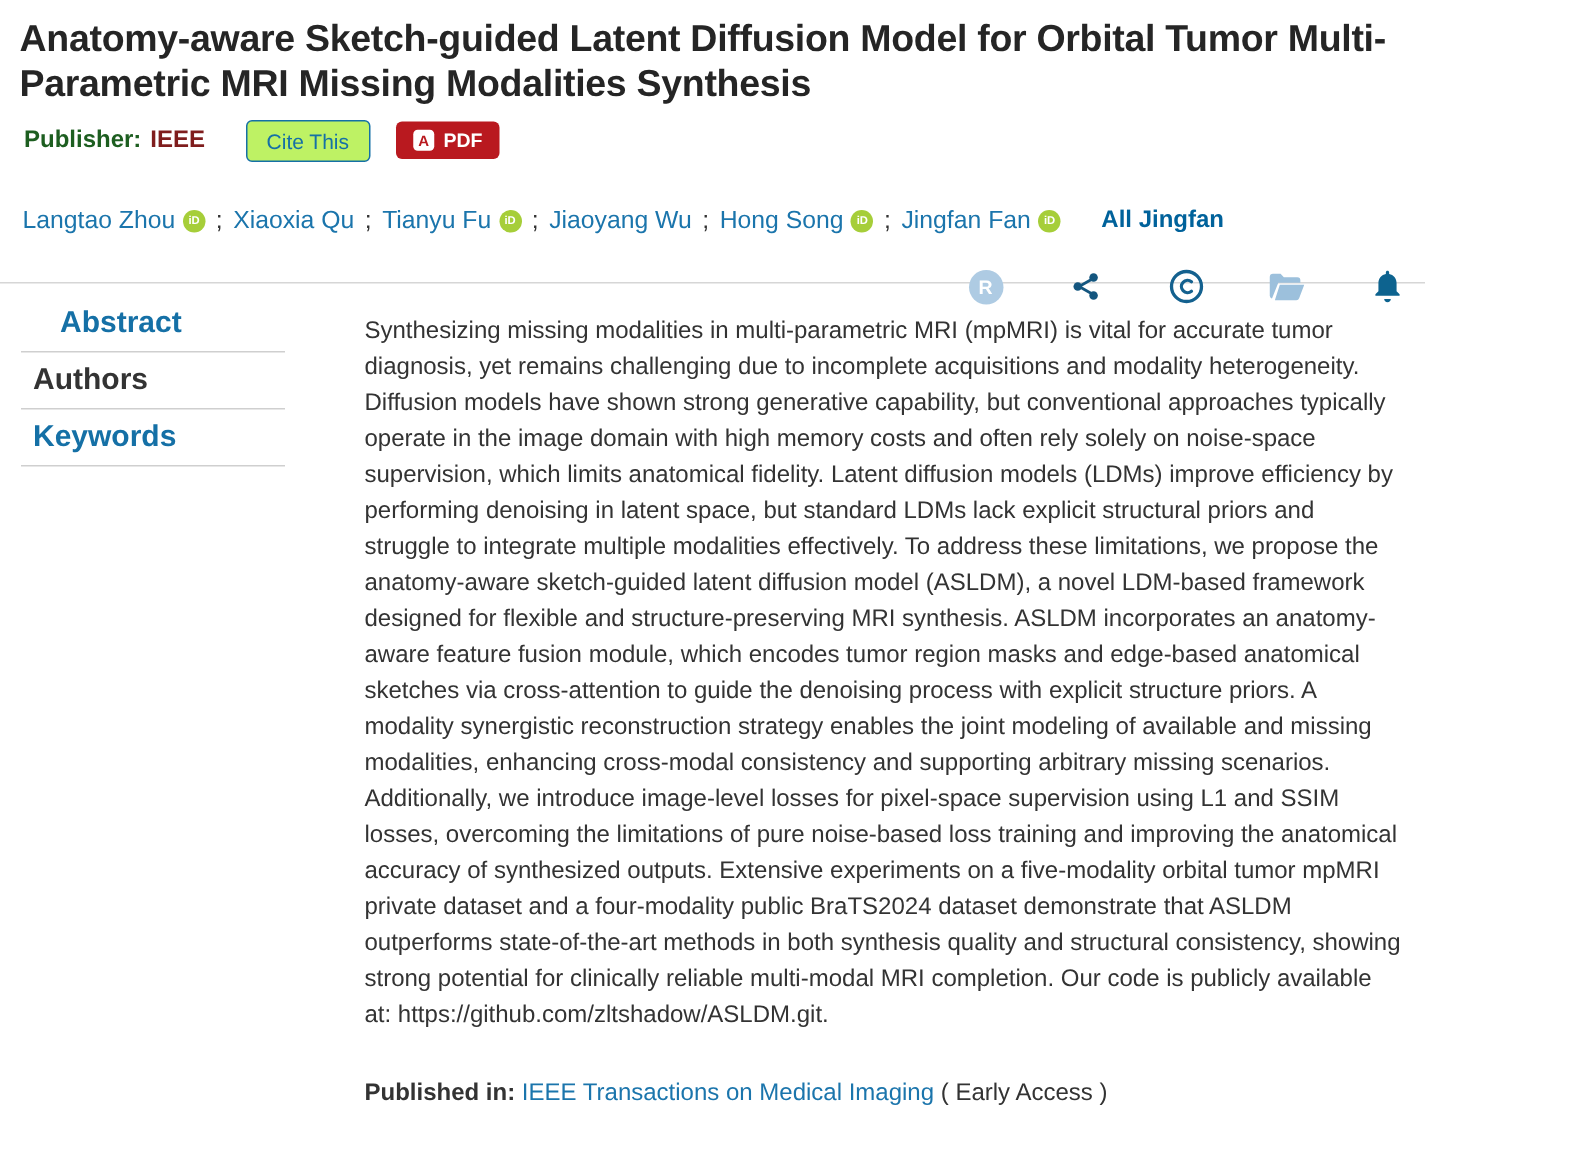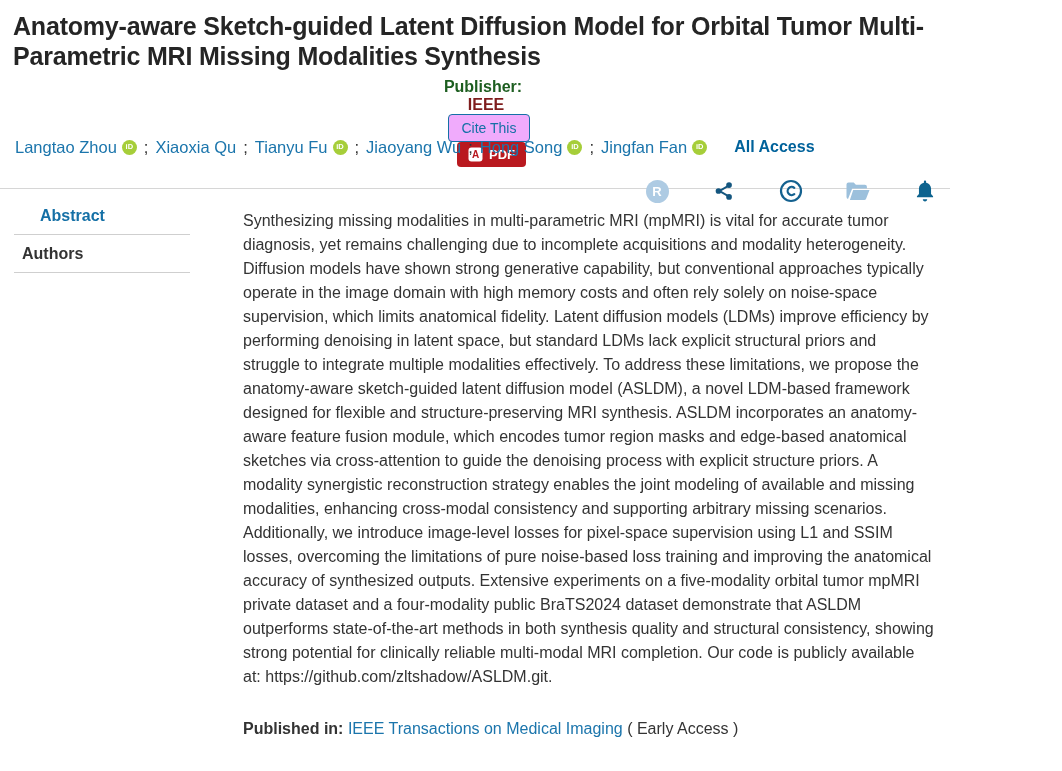--- a/index.html
+++ b/index.html
@@ -16,27 +16,27 @@
   h1.paper-title {
     margin: 0; padding: 11px 20px 0 13px;
     max-width: 1005px;
     font-size: 25px; line-height: 30px; font-weight: 700;
     color: #252525; letter-spacing: -0.2px;
   }
 
   
   .pub-row {
     display: flex; align-items: center;
-    margin: 7px 0 0 16px; height: 31px; flex-direction: column;
+    margin: 7px 0 0 16px; height: 31px;
   }
   .pub-label { font-weight: 700; font-size: 16px; color: #1d5e20; }
   .pub-name  { font-weight: 700; font-size: 16px; color: #7f1d1d; margin-left: 6px; }
   .cite-btn {
-    margin-left: 12px;
-    background: #f0abfc; color: #1570a6;
+    margin-left: 27px;
+    background: #bef264; color: #1570a6;
     border: 1px solid #1570a6; border-radius: 4px;
     font-family: inherit; font-size: 14px;
     padding: 5px 13px; cursor: pointer; line-height: 16px;
   }
   .pdf-btn {
     margin-left: 17px;
     background: #b9191f; color: #ffffff;
     border: none; border-radius: 4px;
     font-family: inherit; font-size: 13px; font-weight: 700;
     padding: 5px 11px; cursor: pointer; line-height: 15px;
@@ -89,21 +89,21 @@
   .top-divider {
     border: none; border-top: 1px solid #d6d6d6;
     margin: 30px 0 0 0;
   }
 
   
   .main { display: flex; }
   .sidebar { width: 230px; padding: 8px 0 0 14px; }
   .nav-item {
     width: 176px; border-bottom: 1px solid #cfcfcf;
-    padding: 10px 0 10px 8px; font-size: 16px; line-height: 17px;
+    padding: 10px 0 10px 8px; font-size: 20px; line-height: 17px;
   }
   .nav-item a { text-decoration: none; cursor: pointer; }
   .nav-item.indented { padding-left: 26px; }
   .nav-link { color: #1570a6; font-weight: 600; }
   .nav-current { color: #333333; font-weight: 700; }
 
   .content { flex: 1; padding: 20px 14px 0 13px; }
   .abs-heading { font-size: 16px; font-weight: 700; line-height: 24px; color: #333; }
   .abs-text {
     margin: 0; max-width: 808px;
@@ -148,21 +148,21 @@
     <a class="author-link">Tianyu Fu</a>
     <span class="orcid"></span>
     <span class="sep">;</span>
     <a class="author-link">Jiaoyang Wu</a>
     <span class="sep">;</span>
     <a class="author-link">Hong Song</a>
     <span class="orcid"></span>
     <span class="sep">;</span>
     <a class="author-link">Jingfan Fan</a>
     <span class="orcid"></span>
-    <a class="all-authors">All Access</a>
+    <a class="all-authors">All Jingfan</a>
   </div>
 
   <div class="actions-row">
     <button class="action-btn">
       <span class="r-circle"></span>
     </button>
     <button class="action-btn">
       <span style="display:inline-flex;">
         <svg width="22" height="22" viewBox="0 0 24 24" fill="#14567f">
           <circle cx="17.5" cy="5.5" r="3.1"></circle>
@@ -201,20 +201,23 @@
 
   <hr class="top-divider">
 
   <div class="main">
     <nav class="sidebar">
       <div class="nav-item indented">
         <a class="nav-link">Abstract</a>
       </div>
       <div class="nav-item">
         <a class="nav-current">Authors</a>
+      </div>
+      <div class="nav-item">
+        <a class="nav-link">Keywords</a>
       </div>
     </nav>
 
     <div class="content">
       <p class="abs-text">Synthesizing missing modalities in multi-parametric MRI (mpMRI) is vital for accurate tumor diagnosis, yet remains challenging due to incomplete acquisitions and modality heterogeneity. Diffusion models have shown strong generative capability, but conventional approaches typically operate in the image domain with high memory costs and often rely solely on noise-space supervision, which limits anatomical fidelity. Latent diffusion models (LDMs) improve efficiency by performing denoising in latent space, but standard LDMs lack explicit structural priors and struggle to integrate multiple modalities effectively. To address these limitations, we propose the anatomy-aware sketch-guided latent diffusion model (ASLDM), a novel LDM-based framework designed for flexible and structure-preserving MRI synthesis. ASLDM incorporates an anatomy-aware feature fusion module, which encodes tumor region masks and edge-based anatomical sketches via cross-attention to guide the denoising process with explicit structure priors. A modality synergistic reconstruction strategy enables the joint modeling of available and missing modalities, enhancing cross-modal consistency and supporting arbitrary missing scenarios. Additionally, we introduce image-level losses for pixel-space supervision using L1 and SSIM losses, overcoming the limitations of pure noise-based loss training and improving the anatomical accuracy of synthesized outputs. Extensive experiments on a five-modality orbital tumor mpMRI private dataset and a four-modality public BraTS2024 dataset demonstrate that ASLDM outperforms state-of-the-art methods in both synthesis quality and structural consistency, showing strong potential for clinically reliable multi-modal MRI completion. Our code is publicly available at: https://github.com/zltshadow/ASLDM.git.</p>
 
       <div class="published-row">
         <span class="bold">Published in:</span>
         <a class="t-link">IEEE Transactions on Medical Imaging</a>
         <span>( Early Access )</span>

